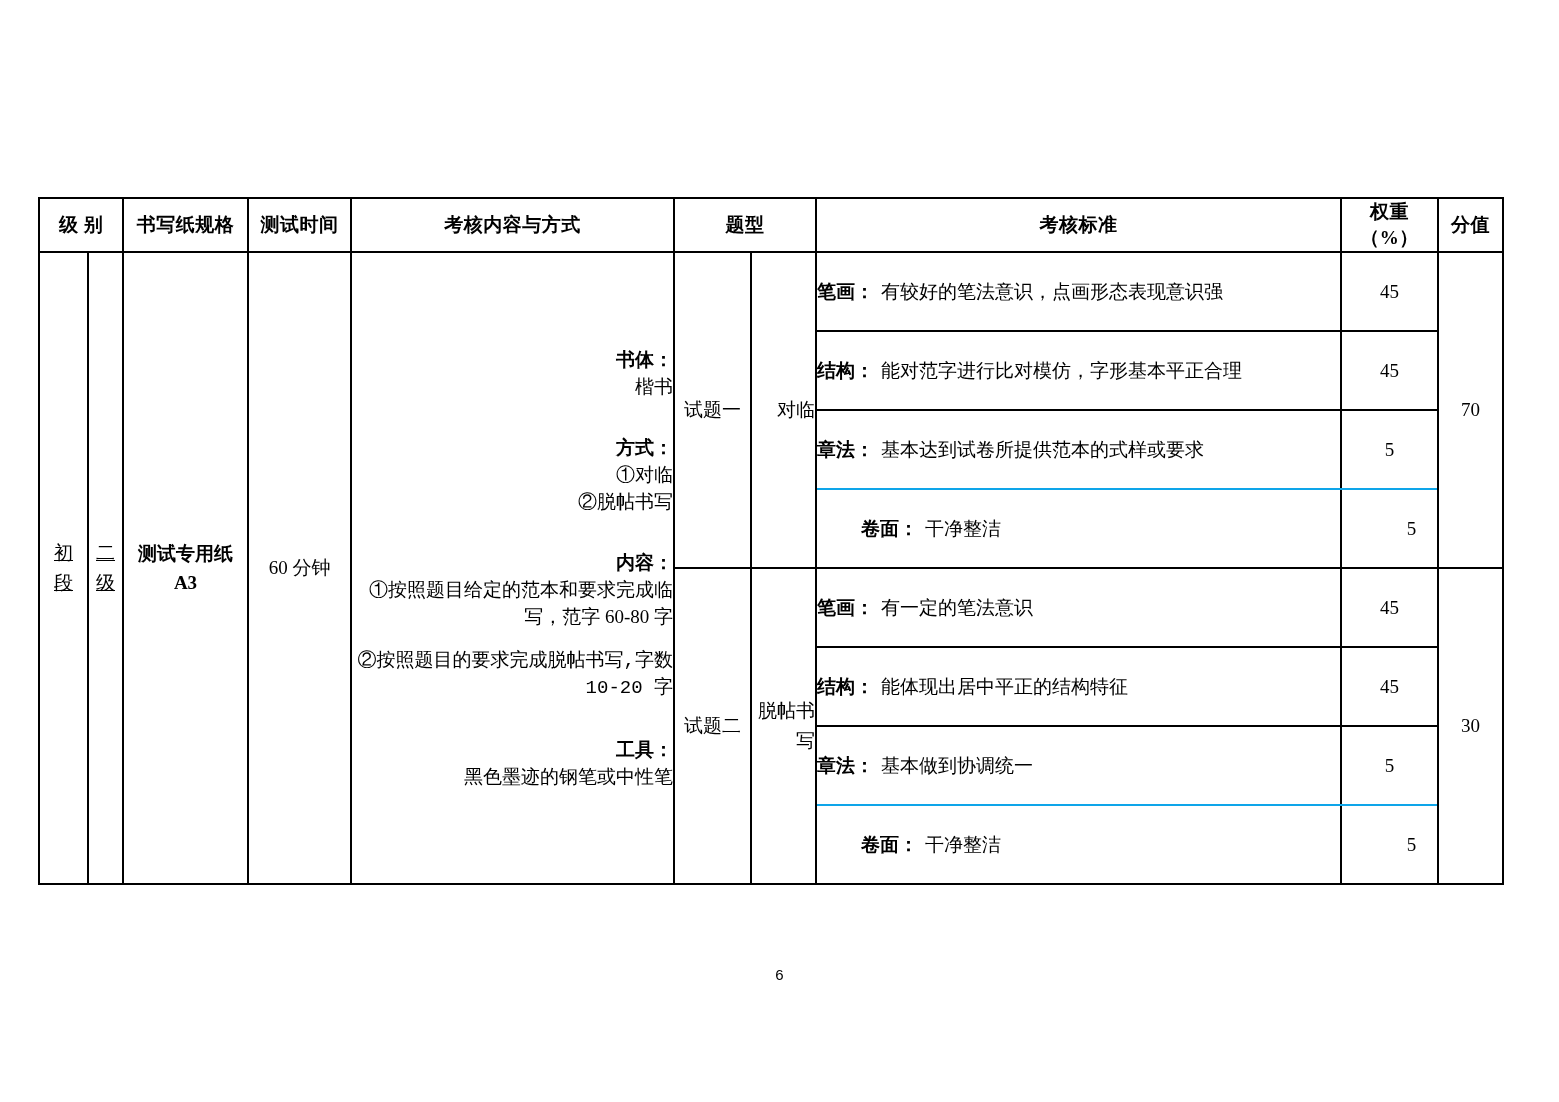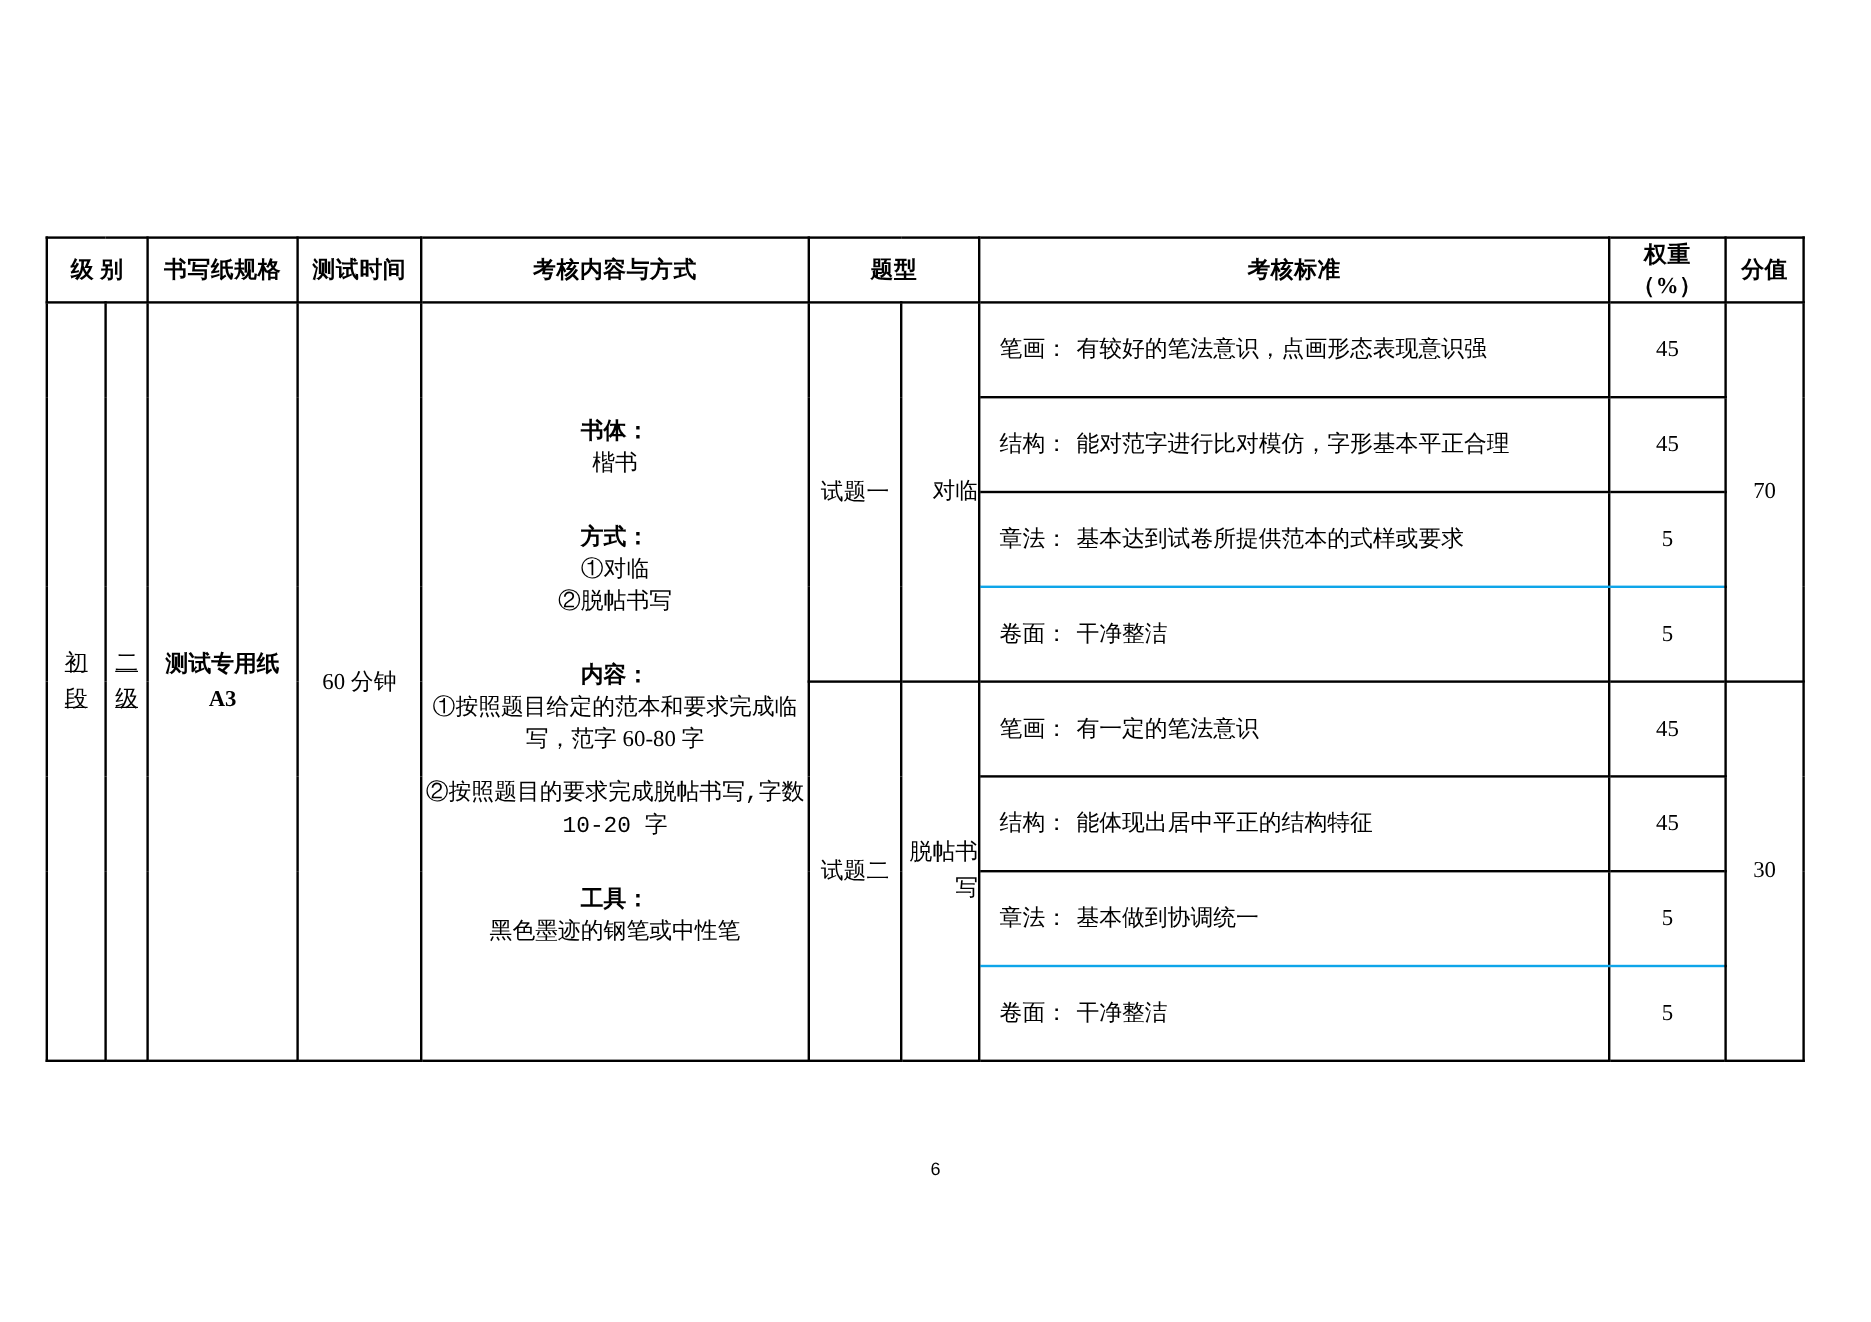--- a/index.html
+++ b/index.html
@@ -38,36 +38,36 @@
     width: 21px;
     word-break: break-all;
     line-height: 30px;
     text-align: center;
     text-decoration: underline;
   }
   .paper-line { text-align: center; line-height: 29px; font-weight: bold; }
   .type-cell { padding: 0 10px; line-height: 30px; text-align: right; }
 
   .content-cell {
-    text-align: center;
+    text-align: right;
     padding: 0 10px 0 14px;
     line-height: 27px;
   }
   .content-section { margin-bottom: 34px; }
   .content-section:last-child { margin-bottom: 0; }
   .para2 { margin-top: 18px; font-family: Liberation Mono, monospace; }
   .bold { font-weight: bold; }
 
   .criterion-cell { text-align: left; padding: 0 16px; line-height: 26px; }
-  .criterion-label { font-weight: normal; margin-right: 7px; margin-left: 16px; }
+  .criterion-label { font-weight: bold; margin-right: 7px; }
   .num-cell { text-align: center; }
 
   
   tr.light-bottom > td.thin { border-bottom: 2px solid #0ea5e9; }
-  tr.light-top > td.thin { border-top: 1px solid #8a8a8a; }
+  tr.light-top > td.thin { border-top: 1px solid #8a8a8a; padding-left: 44px; }
 
   .page-number {
     position: absolute;
     left: 0; top: 966px; width: 100%;
     text-align: center;
     font-size: 15px;
     font-family: "Liberation Sans", sans-serif;
   }
 </style>
 </head>

